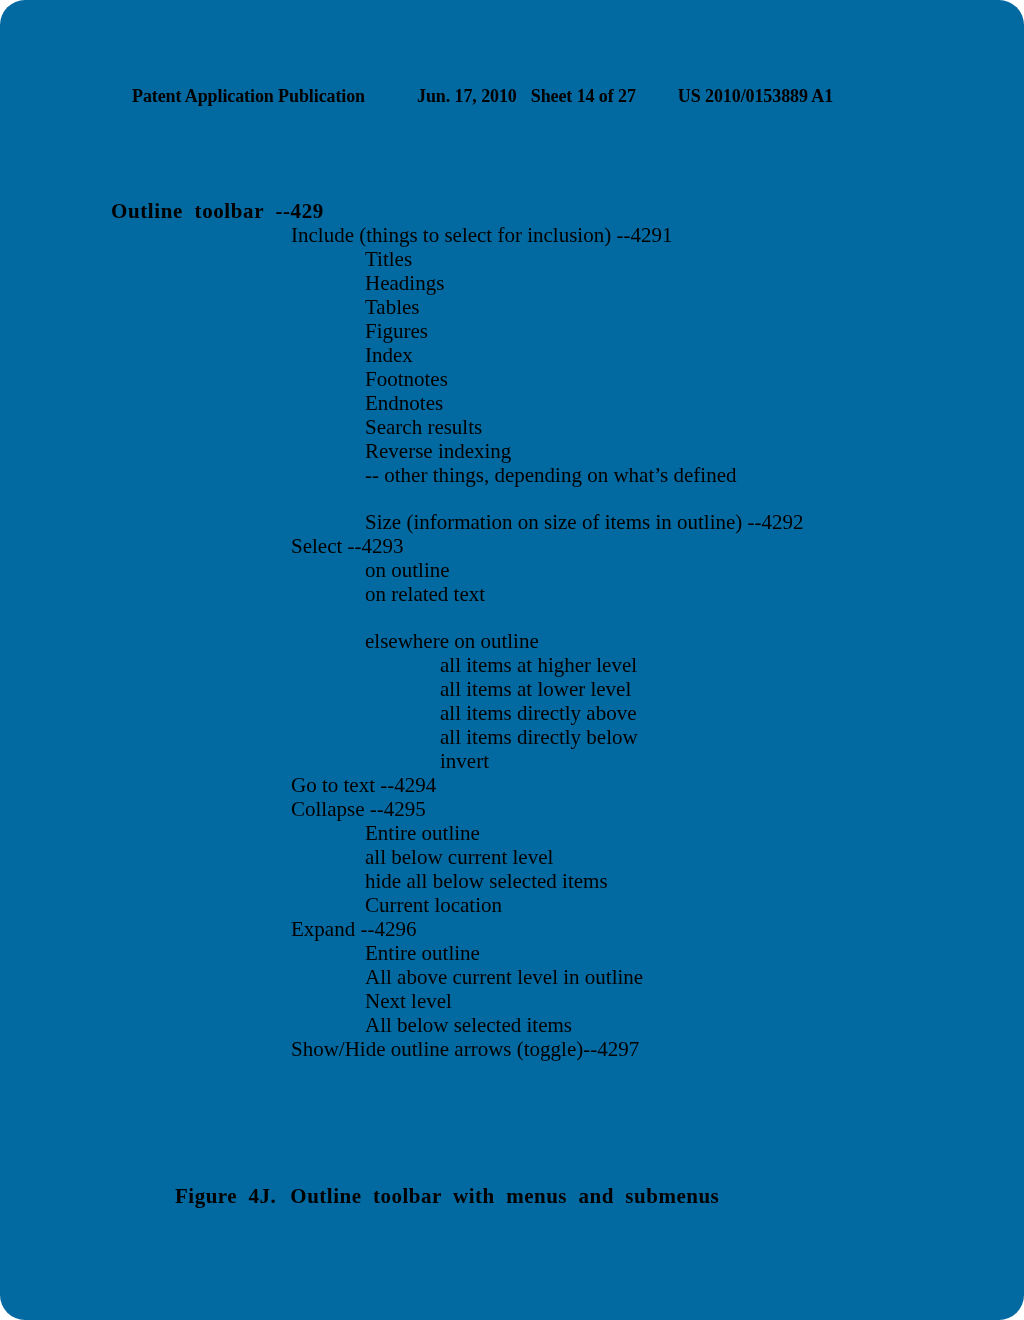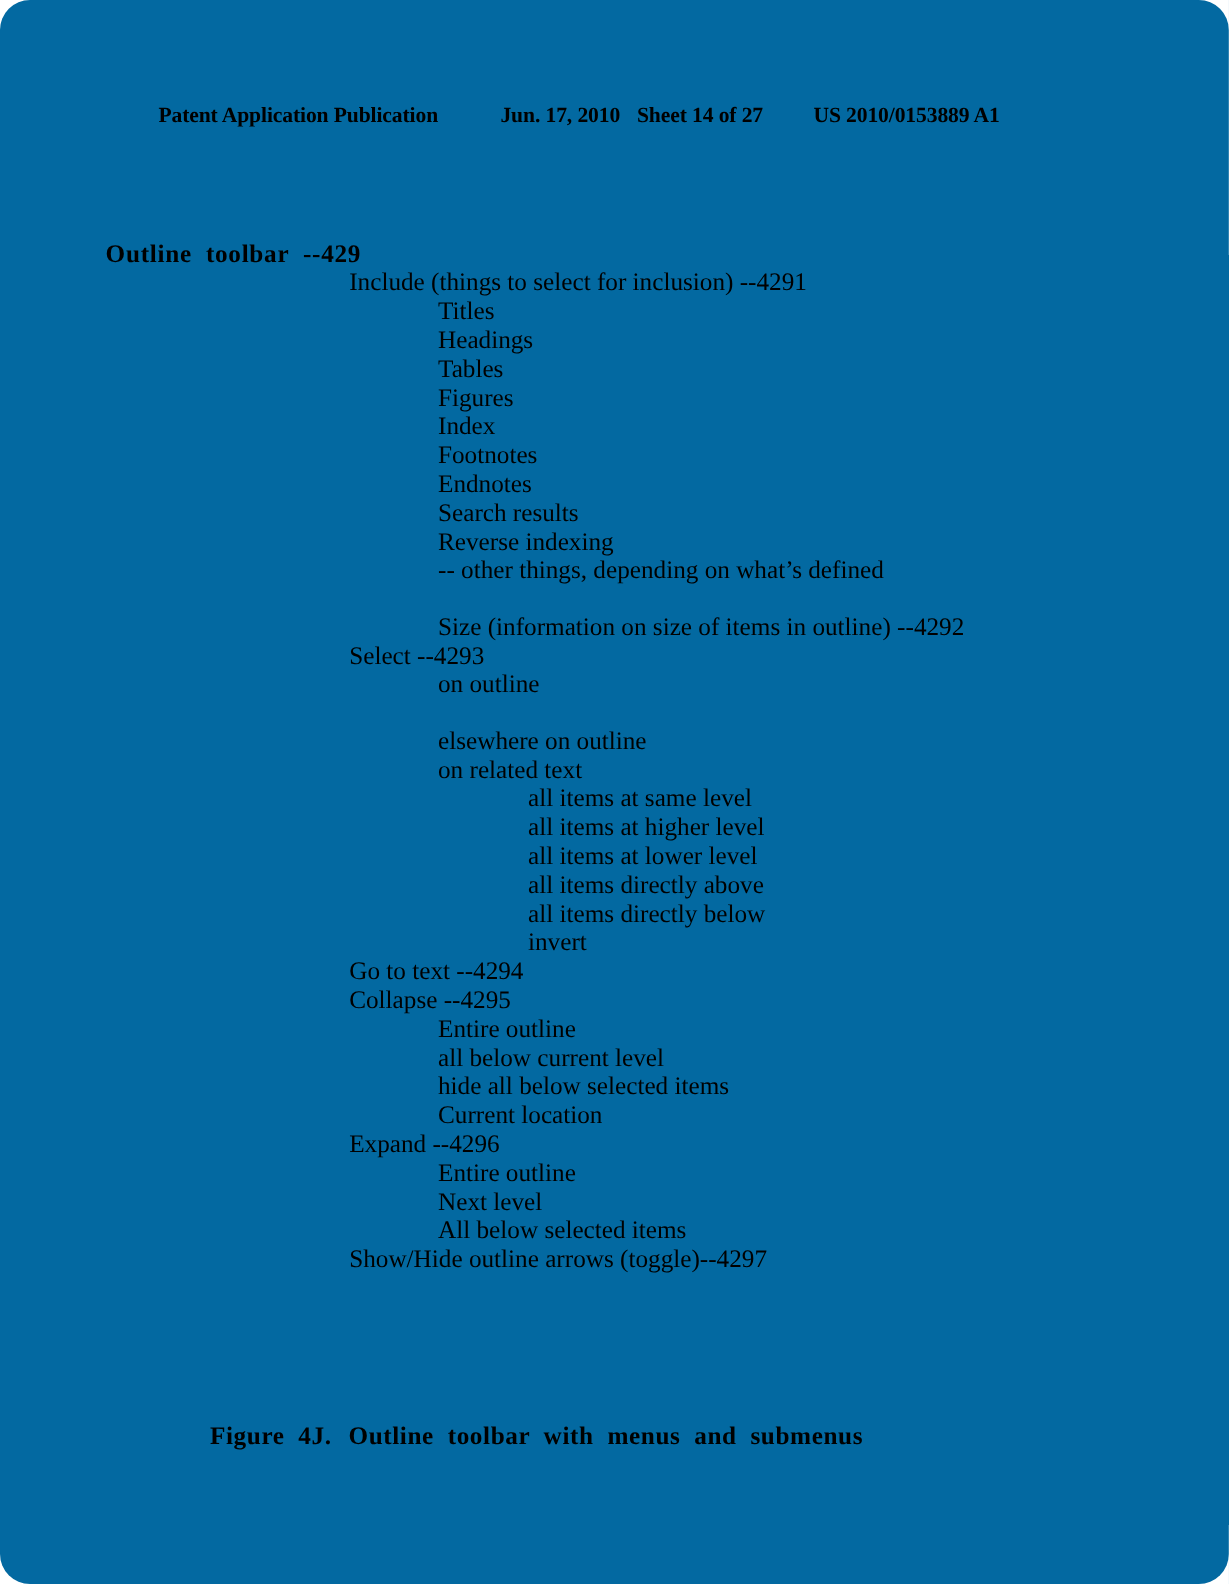--- a/index.html
+++ b/index.html
@@ -54,21 +54,21 @@
 
   .line {
     font-size: 21px;
     line-height: 24px;
     height: 24px;
     white-space: pre;
     font-family: "Liberation Serif", "DejaVu Serif", serif;
   }
   .line.spacer-before { margin-top: 23px; }
 
-  .lvl-0 { padding-left: 88px; font-weight: bold; letter-spacing: 0.6px; font-size: 21px; }
+  .lvl-0 { padding-left: 111px; font-weight: bold; letter-spacing: 0.6px; font-size: 21px; }
   .lvl-1 { padding-left: 291px; }
   .lvl-2 { padding-left: 365px; }
   .lvl-3 { padding-left: 440px; }
 
   
   .figure-caption {
     position: absolute;
     top: 1157px;
     left: 152px;
     font-family: "Liberation Serif", "DejaVu Serif", serif;
@@ -101,36 +101,36 @@
       <div class="line lvl-2">Figures</div>
       <div class="line lvl-2">Index</div>
       <div class="line lvl-2">Footnotes</div>
       <div class="line lvl-2">Endnotes</div>
       <div class="line lvl-2">Search results</div>
       <div class="line lvl-2">Reverse indexing</div>
       <div class="line lvl-2">-- other things, depending on what’s defined</div>
       <div class="line lvl-2 spacer-before">Size (information on size of items in outline) --4292</div>
       <div class="line lvl-1">Select --4293</div>
       <div class="line lvl-2">on outline</div>
+      <div class="line lvl-2">on related text</div>
       <div class="line lvl-2 spacer-before">elsewhere on outline</div>
-      <div class="line lvl-2">on related text</div>
-      <div class="line lvl-3">all items at same level</div>
       <div class="line lvl-3">all items at higher level</div>
       <div class="line lvl-3">all items at lower level</div>
       <div class="line lvl-3">all items directly above</div>
       <div class="line lvl-3">all items directly below</div>
       <div class="line lvl-3">invert</div>
       <div class="line lvl-1">Go to text --4294</div>
       <div class="line lvl-1">Collapse --4295</div>
       <div class="line lvl-2">Entire outline</div>
       <div class="line lvl-2">all below current level</div>
       <div class="line lvl-2">hide all below selected items</div>
       <div class="line lvl-2">Current location</div>
       <div class="line lvl-1">Expand --4296</div>
       <div class="line lvl-2">Entire outline</div>
+      <div class="line lvl-2">All above current level in outline</div>
       <div class="line lvl-2">Next level</div>
       <div class="line lvl-2">All below selected items</div>
       <div class="line lvl-1">Show/Hide outline arrows (toggle)--4297</div>
     </div>
 
   <div class="figure-caption">
     <span class="cap-label">Figure  4J.</span><span>Outline  toolbar  with  menus  and  submenus</span>
   </div>
 
 </div>

